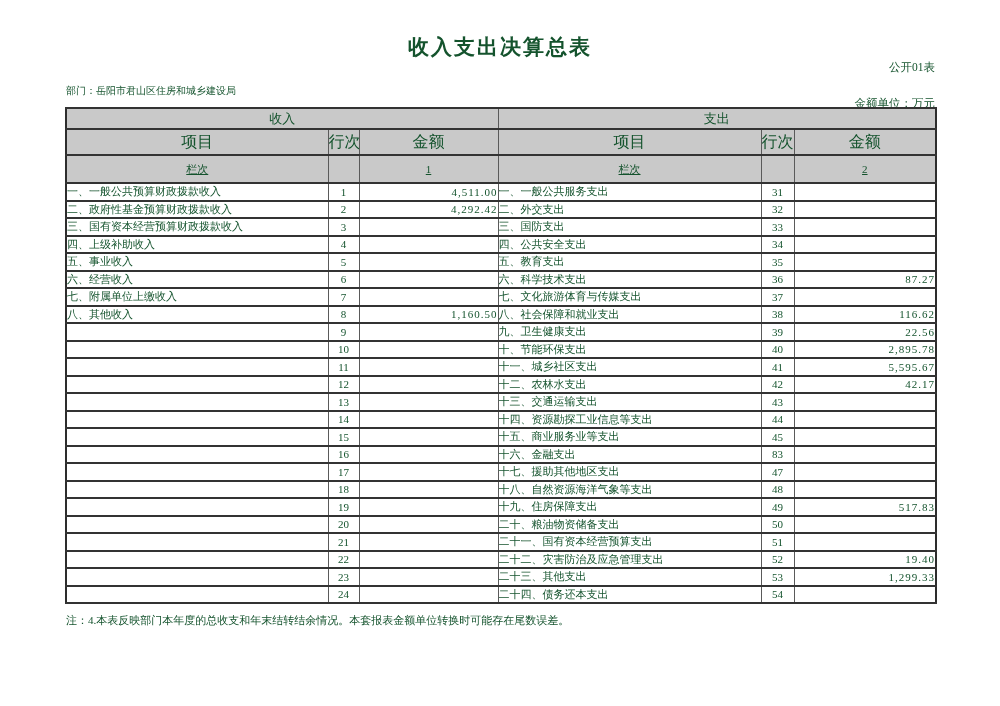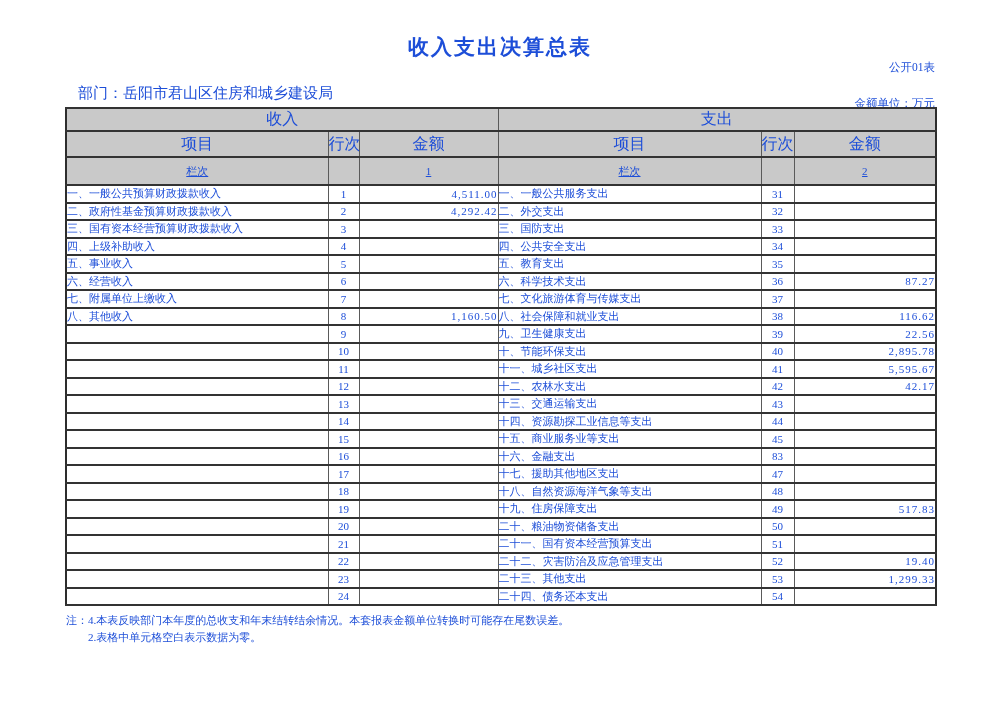--- a/index.html
+++ b/index.html
@@ -2,42 +2,41 @@
 <html><head>
 <meta charset="utf-8">
 <style>
   html, body { margin: 0; padding: 0; background: #ffffff; }
   .page {
     position: relative;
     width: 1000px;
     height: 706px;
     background: #ffffff;
     font-family: "Liberation Serif", "DejaVu Serif", serif;
-    color: #1d4ed8;
+    color: #14532d;
     overflow: hidden;
   }
   .title {
     position: absolute;
     top: 33px; left: 0; right: 0;
     margin: 0;
     text-align: center;
     font-size: 21px;
     font-weight: 700;
     letter-spacing: 2px;
   }
   .form-code {
     position: absolute;
     top: 60px; right: 65px;
     font-size: 11.5px;
   }
   .dept {
     position: absolute;
     top: 84px; left: 66px;
-    font-size: 15px;
-    margin-left: 12px;
+    font-size: 10px;
   }
   .unit {
     position: absolute;
     top: 96px; right: 65px;
     font-size: 11.5px;
   }
   table.budget {
     position: absolute;
     top: 107px; left: 65px;
     width: 870px;
@@ -49,21 +48,21 @@
     border-left: 1px solid #5a5a5a;
     border-right: 1px solid #5a5a5a;
     border-top: 2px solid #333333;
     border-bottom: 2px solid #333333;
     padding: 0;
     overflow: hidden;
     white-space: nowrap;
     font-weight: normal;
   }
   table.budget { border: 2px solid #2d2d2d; }
-  tr.h1row th { height: 19px; background: #c9c9c9; text-align: center; font-size: 16px; margin-left: 44px; }
+  tr.h1row th { height: 19px; background: #c9c9c9; text-align: center; font-size: 13px; margin-left: 44px; }
   tr.h2row th { height: 24px; background: #c9c9c9; text-align: center; font-size: 16px; }
   tr.h3row th { height: 26px; background: #c9c9c9; text-align: center; font-size: 11px; text-decoration: underline; }
   tr.drow td { height: 15.5px; background: #ffffff; }
   td.item   { text-align: left; padding-left: 4px; }
   td.rownum { text-align: center; }
   td.amount { text-align: right; padding-right: 3px; letter-spacing: 1px; }
   .notes {
     position: absolute;
     top: 612px; left: 66px;
     font-size: 11px;
@@ -304,16 +303,15 @@
           <td class="amount"></td>
           <td class="item">二十四、债务还本支出</td>
           <td class="rownum">54</td>
           <td class="amount"></td>
         </tr>
       </tbody>
   </table>
 
   <div class="notes">
     <div>注：4.本表反映部门本年度的总收支和年末结转结余情况。本套报表金额单位转换时可能存在尾数误差。</div>
-    <div class="note2">2.表格中单元格空白表示数据为零。</div>
   </div>
 
 </div>
 
 </body></html>

